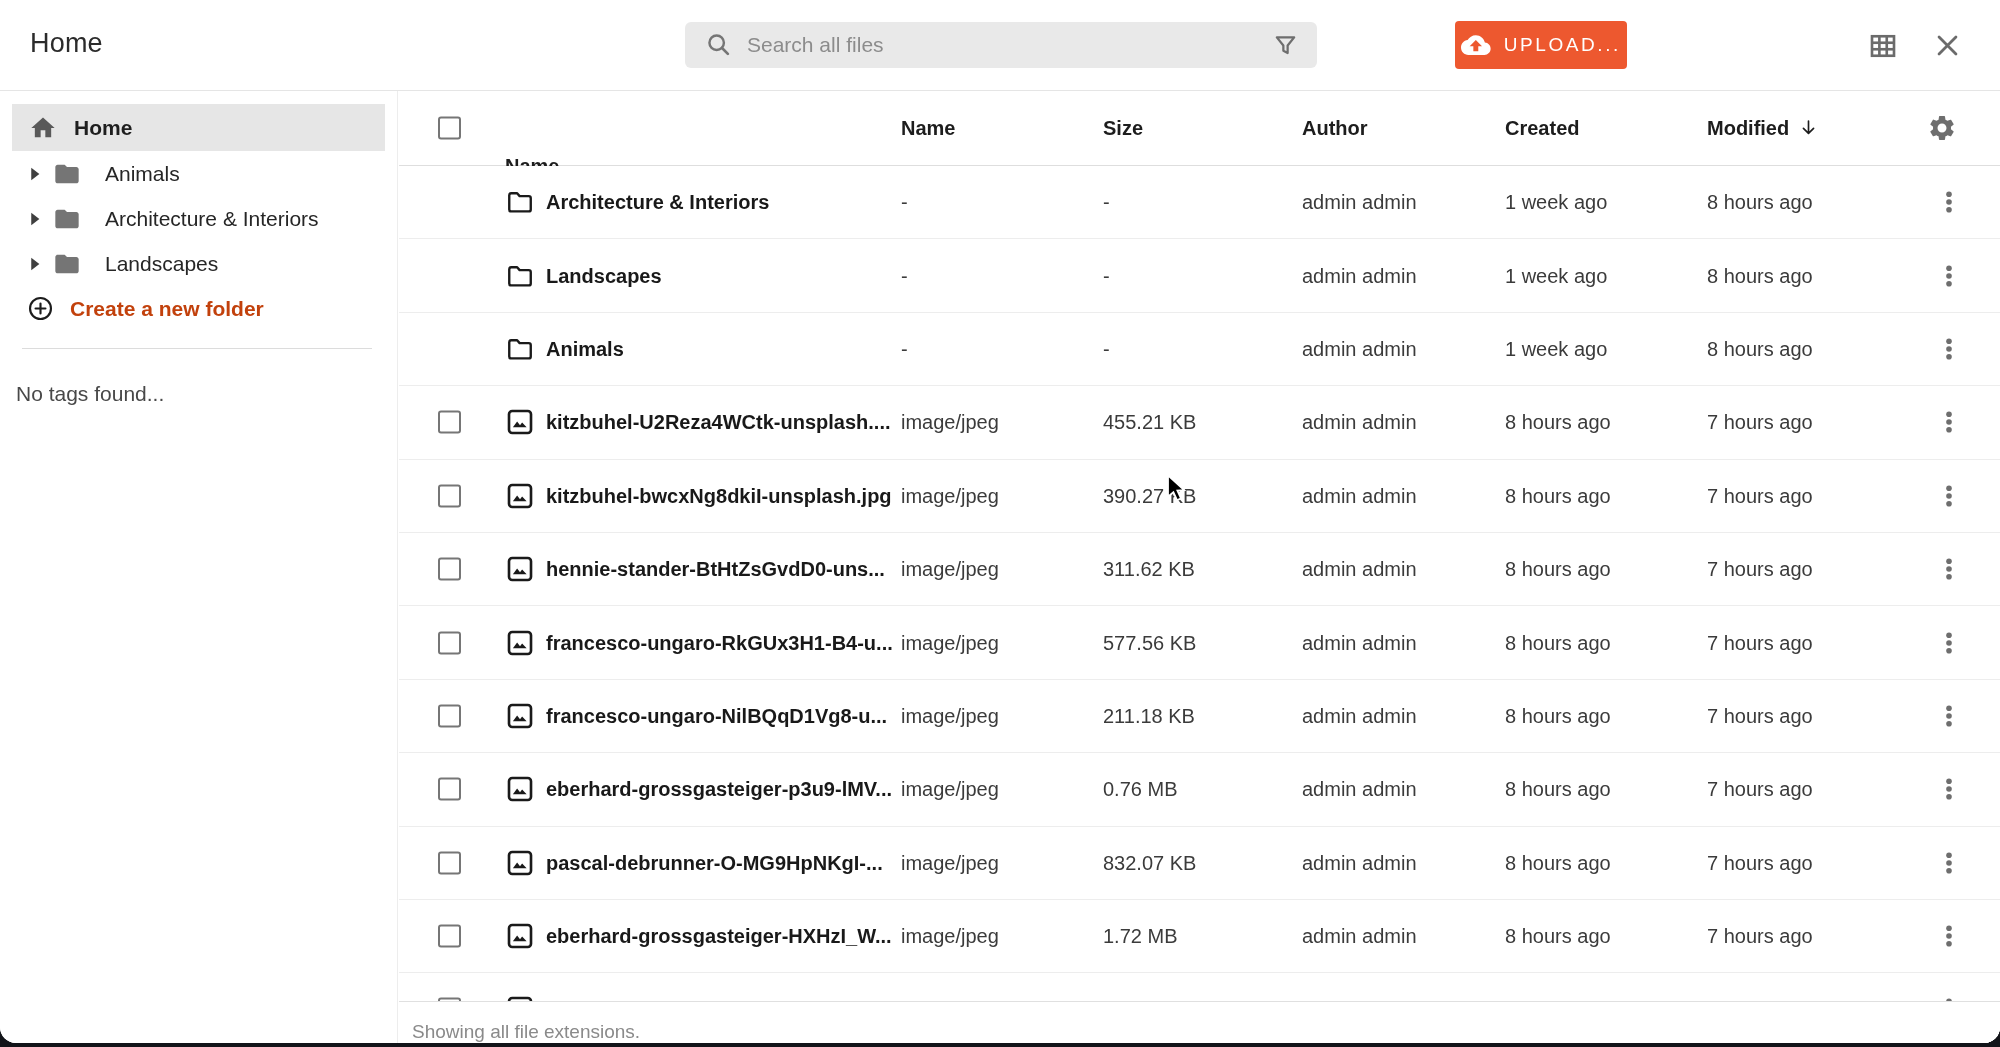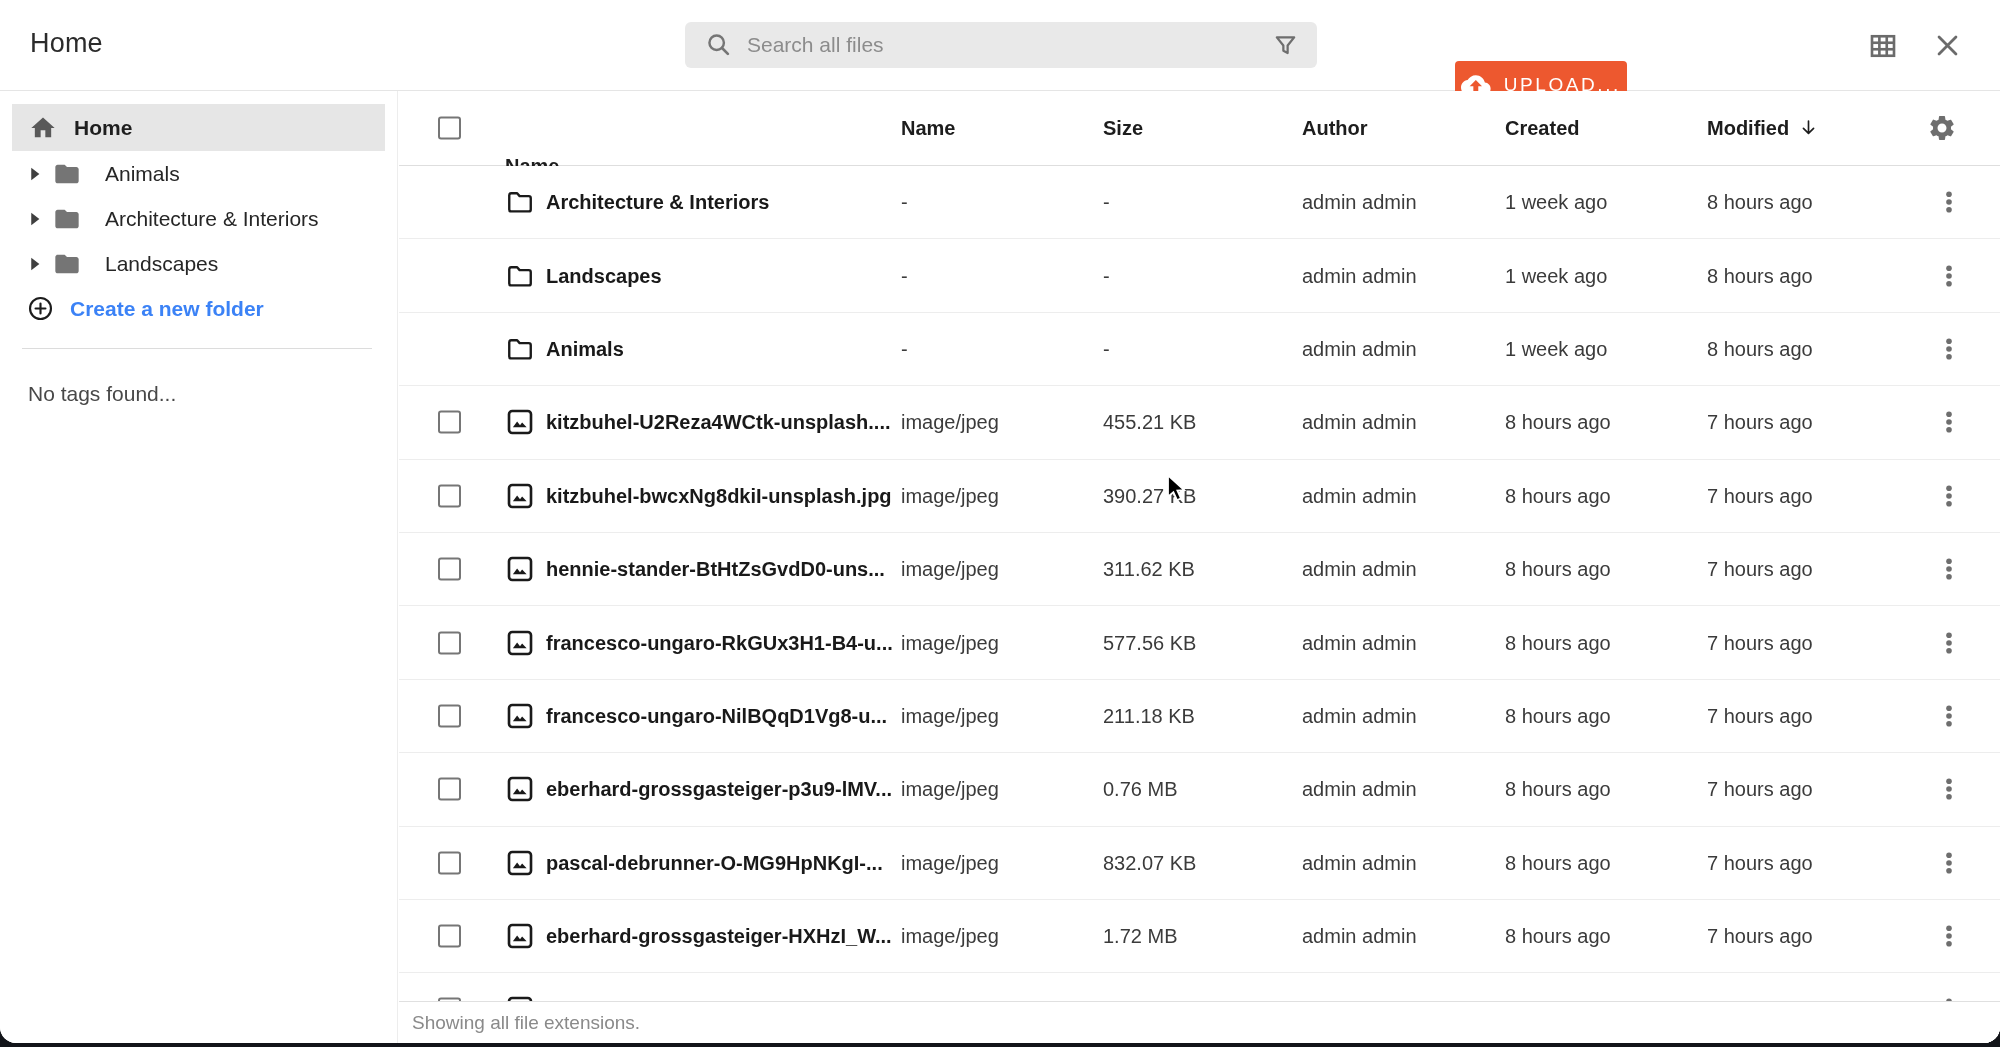--- a/index.html
+++ b/index.html
@@ -15,40 +15,40 @@
     border-radius:6px;display:flex;align-items:center;}
   .search svg{flex:0 0 auto;}
   .search .mag{margin-left:20px;}
   .search input{flex:1;border:none;outline:none;background:transparent;height:100%;
     font-family:"Liberation Sans",sans-serif;font-size:21px;color:#0f766e;padding:0 0 0 14px;}
   .search input::placeholder{color:#8c8c8c;opacity:1;}
   .search .funnel{margin-right:18px;cursor:pointer;}
   .btn{position:absolute;top:21px;height:48px;border-radius:4px;display:flex;align-items:center;
     justify-content:center;gap:13px;font-family:"Liberation Sans",sans-serif;font-size:19px;
     font-weight:500;letter-spacing:2.6px;cursor:pointer;box-sizing:border-box;}
-  .btn-upload{left:1455px;width:172px;background:var(--accent);border:none;color:#fff;margin-top:40px;}
+  .btn-upload{left:1455px;width:172px;background:var(--accent);border:none;color:#fff;}
   .btn-newfolder{left:1640px;width:199px;background:#fff;border:1px solid var(--accent);
     color:var(--accent);}
   .icon-btn{position:absolute;top:31px;cursor:pointer;}
   .grid-ic{left:1868px;}
   .close-ic{left:1933px;}
   
   .sidebar{position:absolute;top:91px;left:0;width:398px;bottom:0;background:#fff;
     border-right:1px solid #ededed;box-sizing:border-box;}
   .side-home{margin:13px 12px 0 12px;height:47px;background:#e6e6e6;display:flex;
     align-items:center;gap:17px;padding-left:17px;font-size:21px;font-weight:700;
     color:#1f1f1f;cursor:pointer;}
   .tree-item{height:45px;display:flex;align-items:center;cursor:pointer;}
   .tree-arrow{width:10px;margin-left:30px;display:flex;}
   .tree-folder{margin-left:13px;display:flex;}
   .tree-label{margin-left:24px;font-size:21px;color:#262626;}
   .create-folder{height:45px;display:flex;align-items:center;gap:16px;padding-left:27px;
-    font-size:21px;font-weight:700;color:#3b82f6;cursor:pointer;}
+    font-size:21px;font-weight:700;color:#c2410c;cursor:pointer;}
   .side-divider{border:none;border-top:1px solid #dcdcdc;margin:17px 25px 0 22px;}
-  .no-tags{margin-top:33px;padding-left:28px;font-size:21px;color:#484848;}
+  .no-tags{margin-top:33px;padding-left:16px;font-size:21px;color:#484848;}
   
   .main{position:absolute;top:91px;left:399px;right:0;bottom:0;background:#fff;overflow:hidden;}
   .thead{position:relative;height:74px;border-bottom:1px solid #dedede;}
   .cell{position:absolute;top:50%;transform:translateY(-50%);white-space:nowrap;}
   .hlabel{font-size:20px;font-weight:700;color:#1d1d1d;cursor:pointer;}
   .col-cb{left:39px;}
   .col-icon{left:106px;}
   .col-name{left:147px;}
   .h-name{left:106px;margin-top:38px;}
   .col-type{left:502px;}
@@ -59,21 +59,21 @@
   .col-gear{left:1528px;cursor:pointer;display:flex;}
   .col-kebab{left:1536px;cursor:pointer;display:flex;}
   .checkbox{width:23px;height:23px;border:2.2px solid #767676;border-radius:3px;
     background:#fff;box-sizing:border-box;cursor:pointer;}
   .row{position:relative;height:72.4px;border-bottom:1px solid #ededed;cursor:pointer;background:#fff;}
   .c-name{font-size:20px;font-weight:700;color:#191919;}
   .c-sub{font-size:20px;color:#3b3b3b;}
   .rowicon{display:flex;}
   
   .statusbar{position:absolute;left:399px;right:0;bottom:0;height:41px;background:#fff;
-    border-top:1px solid #e0e0e0;display:flex;align-items:center;padding-left:13px;}
+    border-top:1px solid #e0e0e0;display:flex;align-items:flex-end;padding-left:13px;}
   .statusbar span{font-size:19px;color:#8a8a8a;}
   
   .cursor{position:absolute;left:1166px;top:474px;z-index:50;}
 </style>
 </head>
 <body>
 
 <div class="panel">
 
   <header class="topbar">

